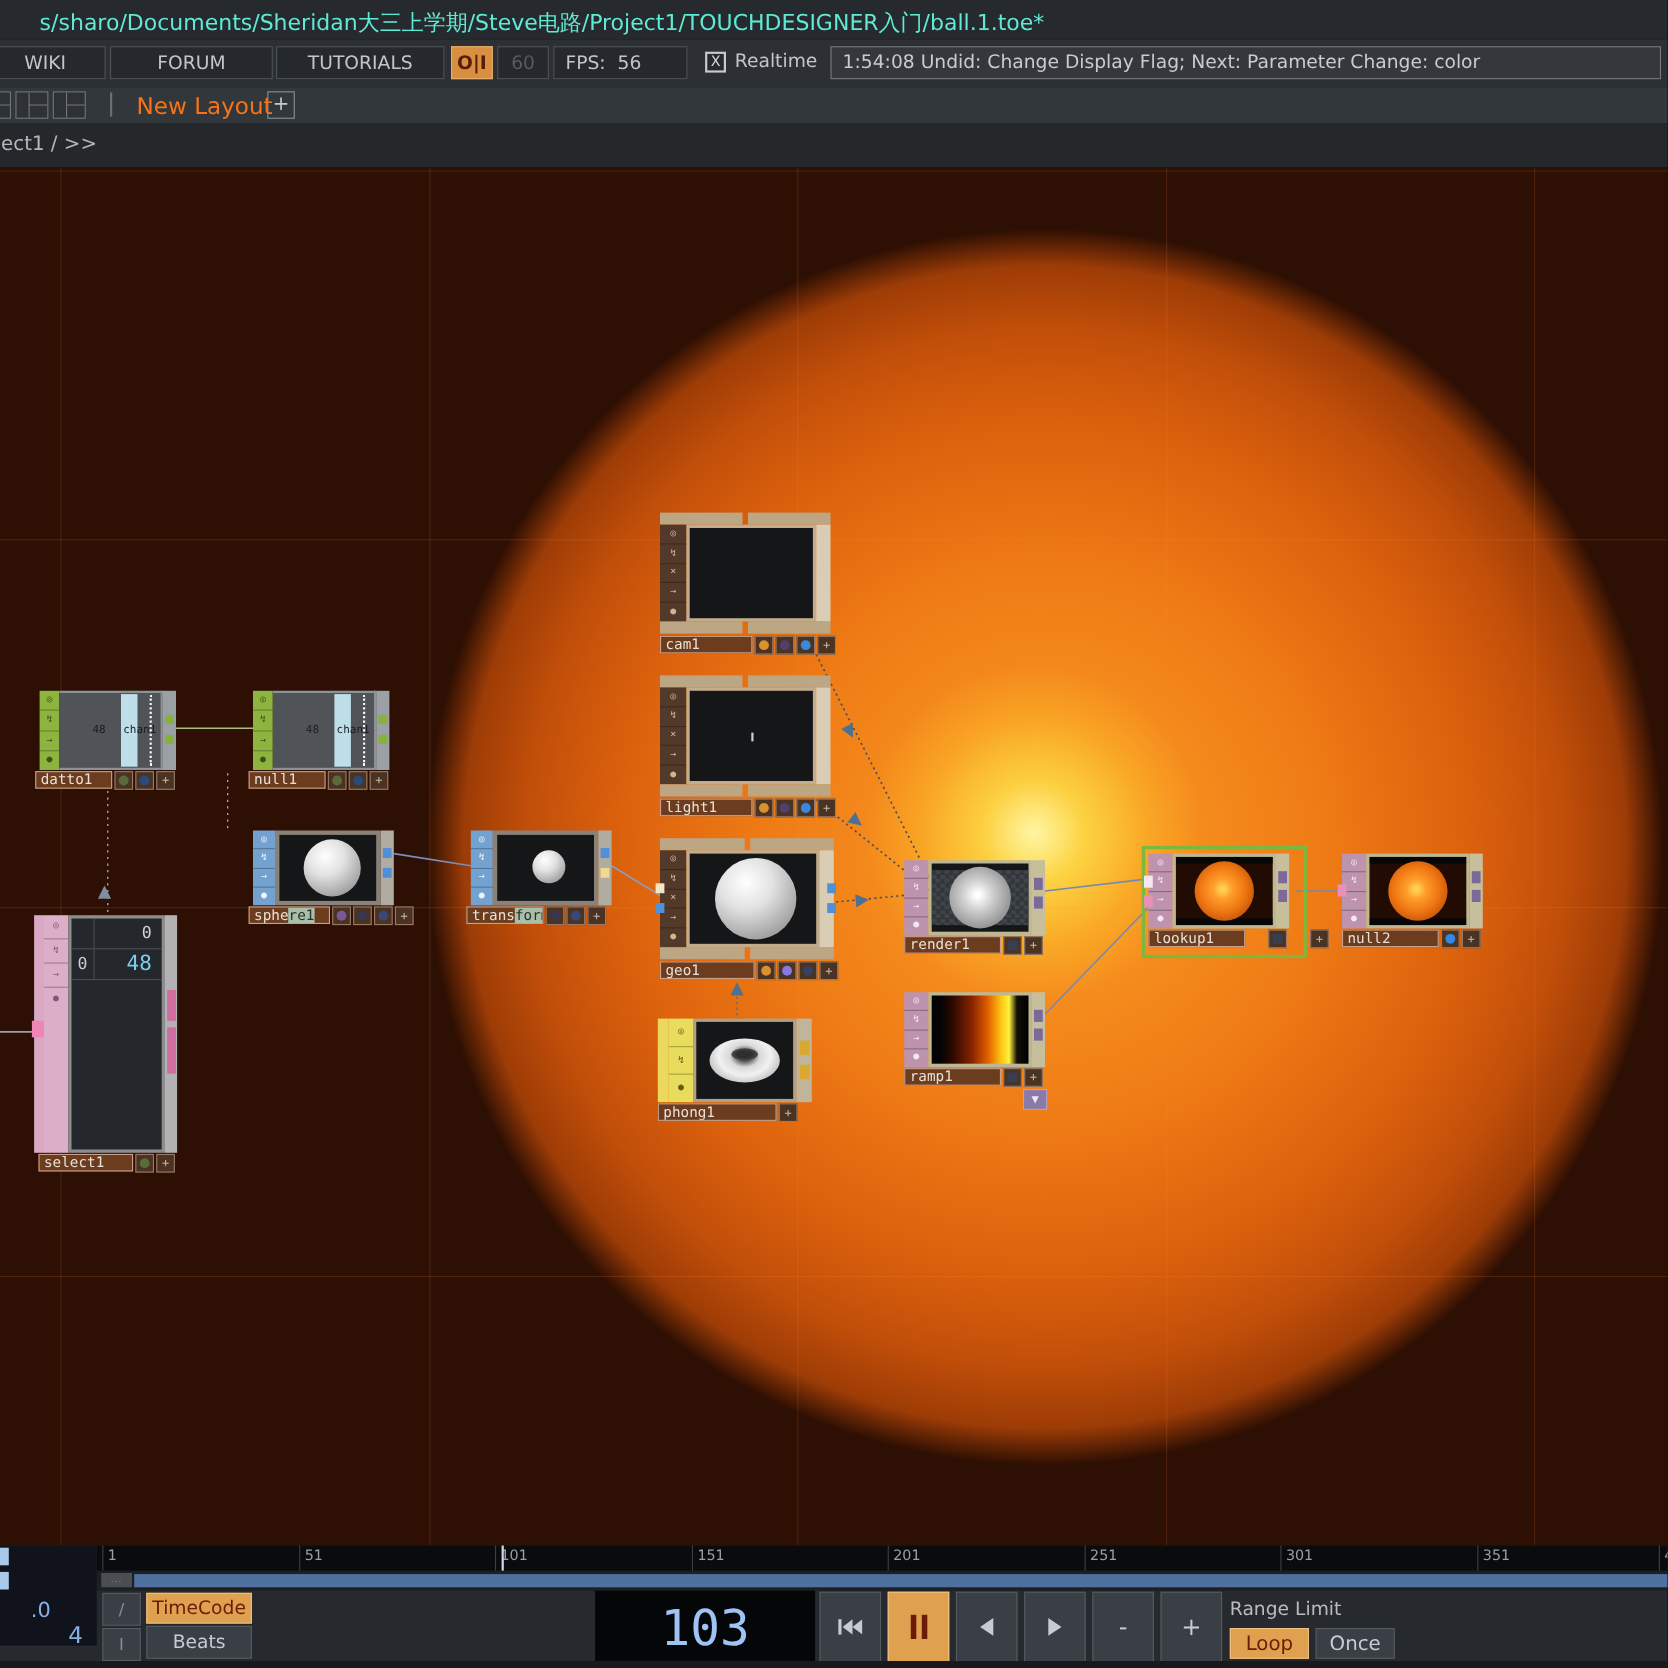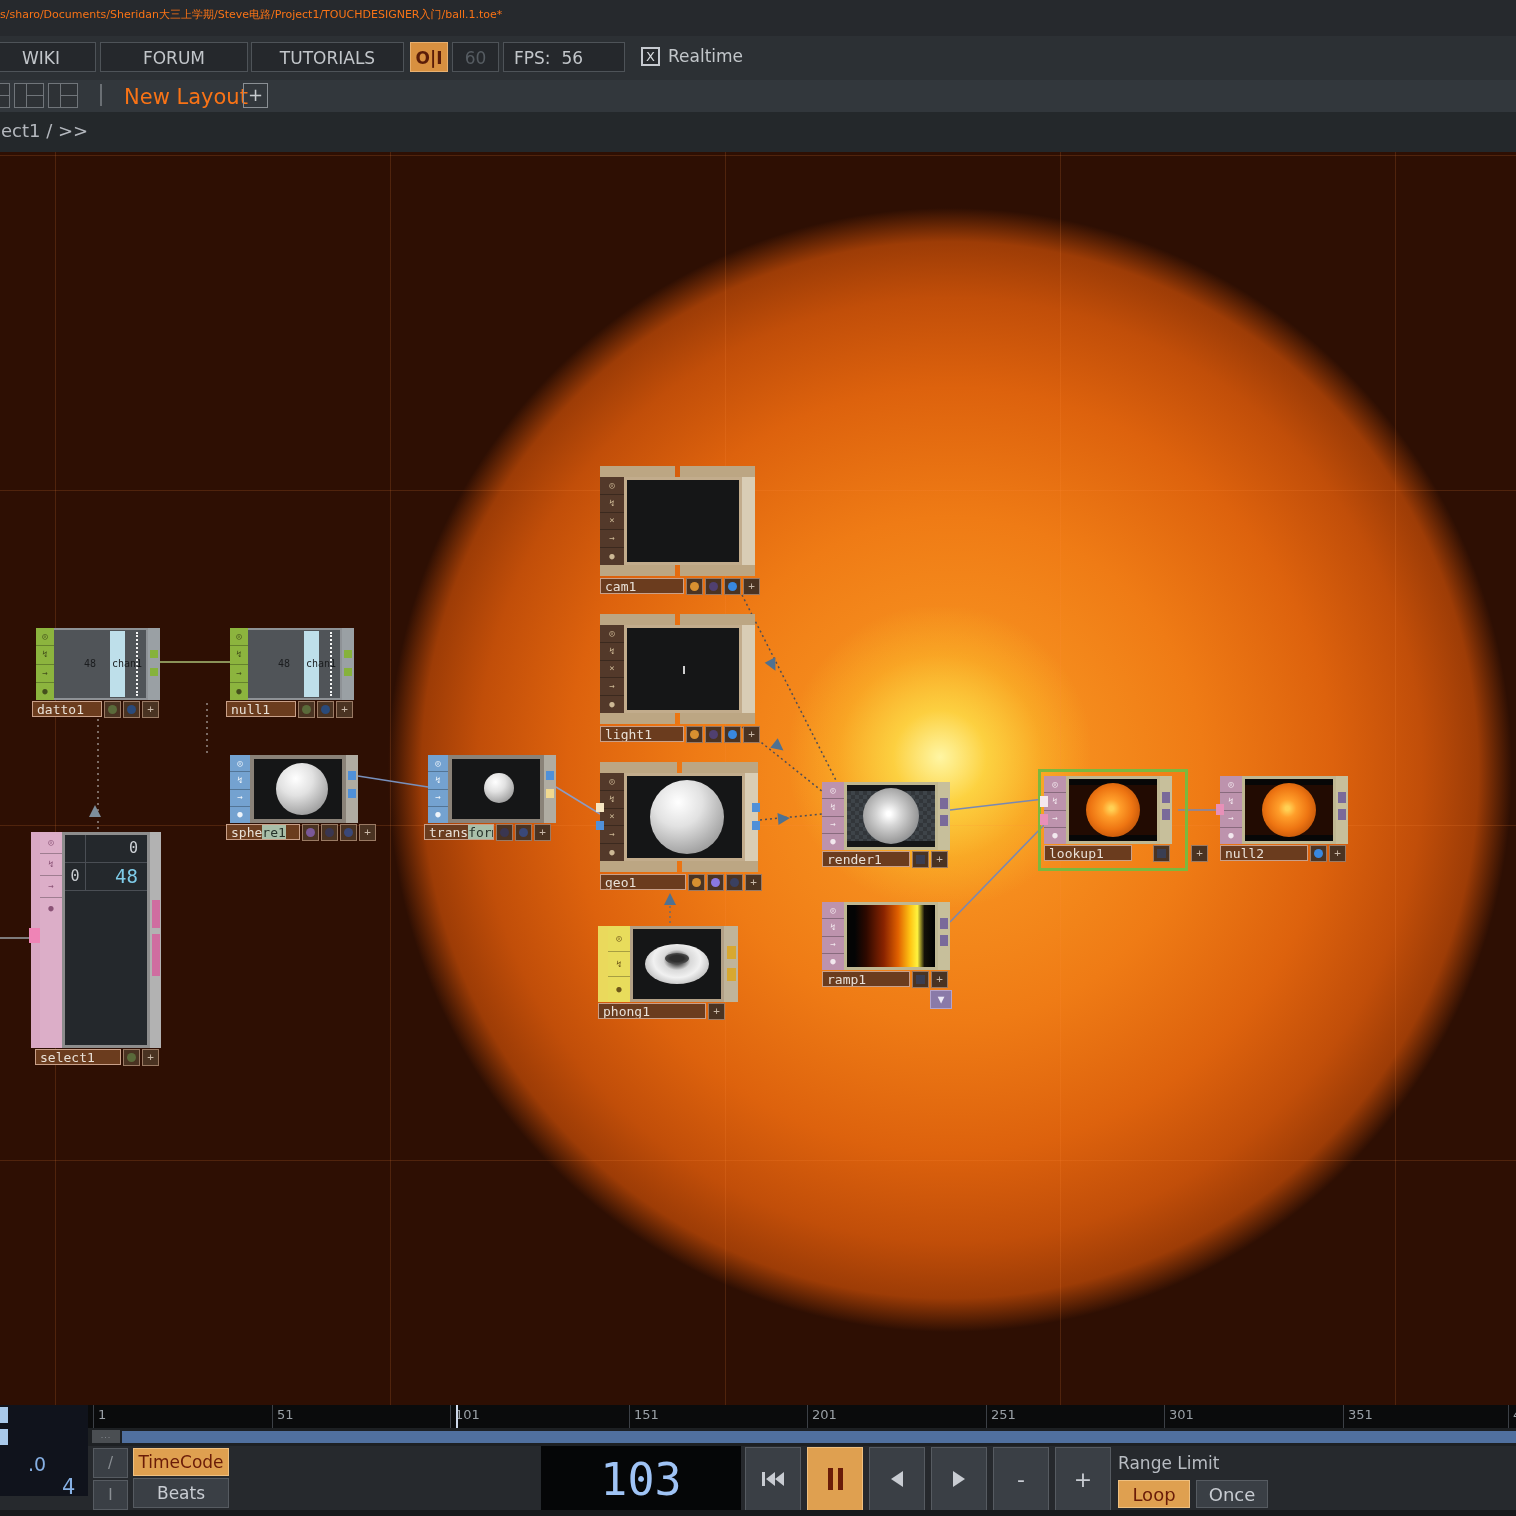--- a/index.html
+++ b/index.html
@@ -1,21 +1,21 @@
 <!DOCTYPE html>
 <html><head>
 <meta charset="utf-8">
 <style>
   html,body{margin:0;padding:0;background:#141619;}
   #app{position:relative;width:1516px;height:1516px;overflow:hidden;
        font-family:"DejaVu Sans","Liberation Sans",sans-serif;color:#c4c8cc;}
 
   
   .titlebar{position:absolute;left:0;top:0;width:100%;height:36px;background:#26292d;}
-  .titlebar .path{position:absolute;left:0;top:7px;font-size:11px;color:#f97316;white-space:nowrap;}
+  .titlebar .path{position:absolute;left:0;top:7px;font-size:20px;color:#5eead4;white-space:nowrap;padding-left:36px;}
 
   .menubar{position:absolute;left:0;top:36px;width:100%;height:44px;background:#2c3034;}
   .mtab{position:absolute;top:6px;height:30px;line-height:30px;text-align:center;
         background:#25282c;border:1px solid #4e5358;color:#c2c6ca;font-size:17px;box-sizing:border-box;}
   .oi{background:#d89040;color:#5a1c08;font-weight:bold;border-color:#e8b070;}
   .dim{color:#565c62;}
   .rt-box{position:absolute;top:11px;width:19px;height:19px;border:2px solid #c6cad0;box-sizing:border-box;
           text-align:center;line-height:15px;font-size:13px;color:#d6dade;background:#26292d;}
   .rt-lbl{position:absolute;top:10px;font-size:17px;color:#c2c6ca;}
   .statusbox{position:absolute;top:6px;height:30px;line-height:28px;background:#34383c;border:1px solid #74797e;
@@ -172,20 +172,21 @@
 
   <div class="menubar">
     <div class="mtab" style="left:-14px;width:110px;">WIKI</div>
     <div class="mtab" style="left:100px;width:148px;">FORUM</div>
     <div class="mtab" style="left:251px;width:153px;">TUTORIALS</div>
     <div class="mtab oi" style="left:410px;width:38px;">O|I</div>
     <div class="mtab dim" style="left:452px;width:47px;">60</div>
     <div class="mtab" style="left:503px;width:122px;text-align:left;padding-left:10px;"><span>FPS:</span>&nbsp;&nbsp;<span>56</span></div>
     <div class="rt-box" style="left:641px;">X</div>
     <div class="rt-lbl" style="left:668px;">Realtime</div>
+    <div class="statusbox" style="left:755px;right:6px;">1:54:08 Undid: Change Display Flag; Next: Parameter Change: color</div>
   </div>
 
   <div class="layoutbar">
     <div class="lg" style="left:-16px;width:26px;"></div>
     <div class="lg" style="left:14px;width:30px;"></div>
     <div class="lg" style="left:48px;width:30px;"></div>
     <div class="lsep" style="left:100px;"></div>
     <div class="newlayout" style="left:124px;">New Layout</div>
     <div class="nlplus" style="left:243px;">+</div>
   </div>

